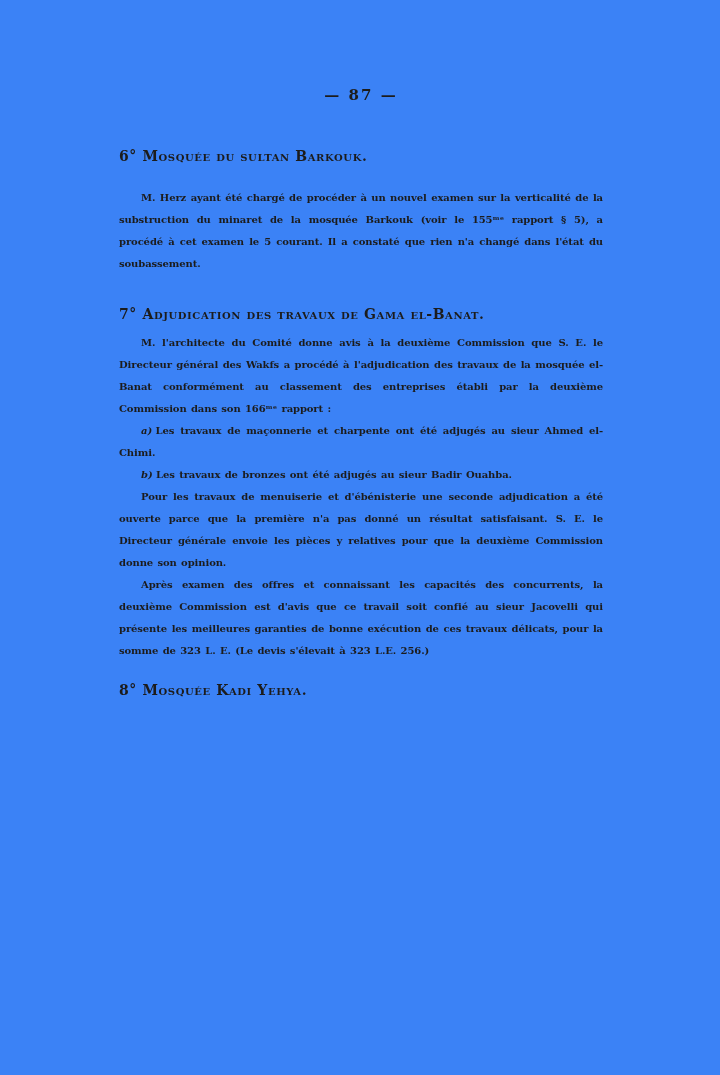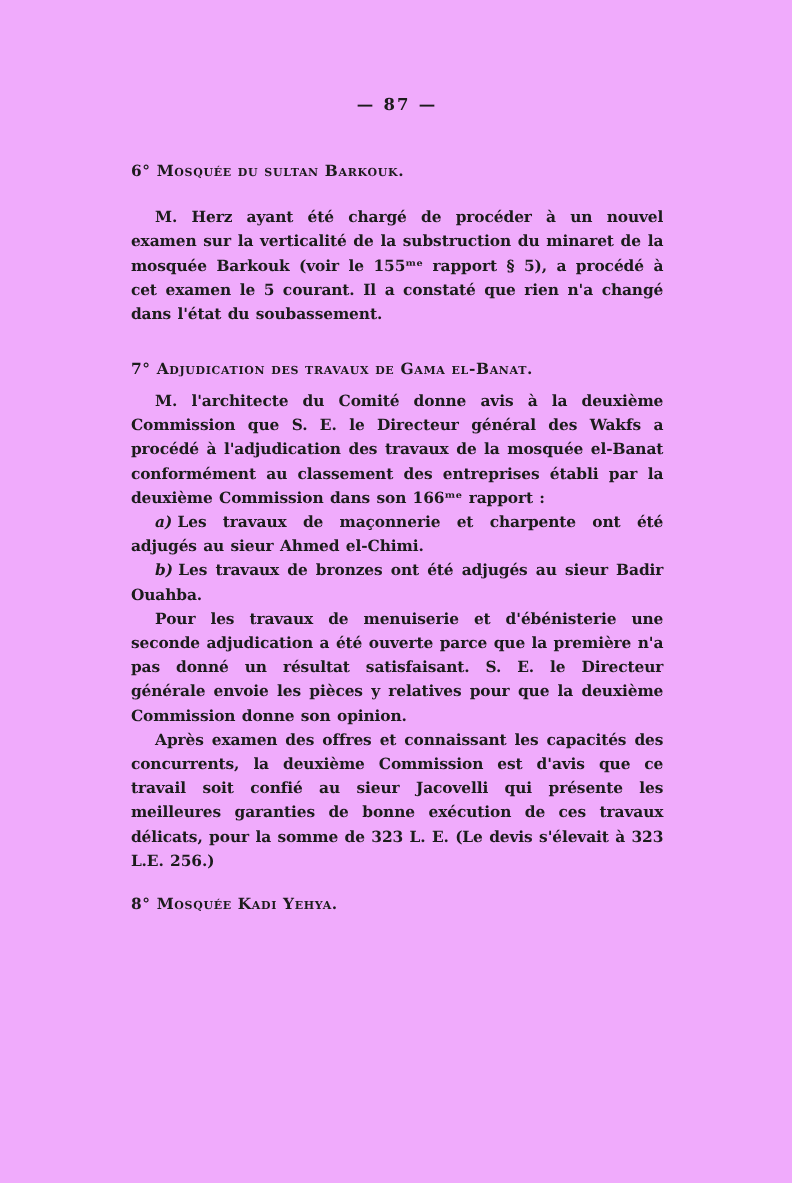--- a/index.html
+++ b/index.html
@@ -4,21 +4,21 @@
 <style>
   html, body {
     margin: 0;
     padding: 0;
     background: #ffffff;
   }
   .page {
     position: relative;
     width: 720px;
     height: 1075px;
-    background: #f0abfc;
+    background: #3b82f6;
     overflow: hidden;
     font-family: "DejaVu Serif", serif;
     color: #1c1c1c;
   }
   .column {
     position: absolute;
     left: 119px;
     top: 84px;
     width: 484px;
   }
@@ -36,21 +36,21 @@
     font-weight: 700;
     font-variant: small-caps;
     letter-spacing: 0.6px;
     line-height: 22px;
   }
   .heading.h1 { margin-top: 39px; margin-bottom: 20px; }
   .heading.h2 { margin-top: 28px; margin-bottom: 7px; }
   .heading.h3 { margin-top: 17px; margin-bottom: 11px; }
   p.body-par {
     margin: 0;
-    font-size: 14px;
+    font-size: 10px;
     font-weight: 700;
     line-height: 22px;
     text-align: justify;
     text-indent: 22px;
     letter-spacing: -0.1px;
     word-spacing: 1px;
   }
   p.body-par .marker {
     font-style: italic;
     margin-right: 0.35em;

